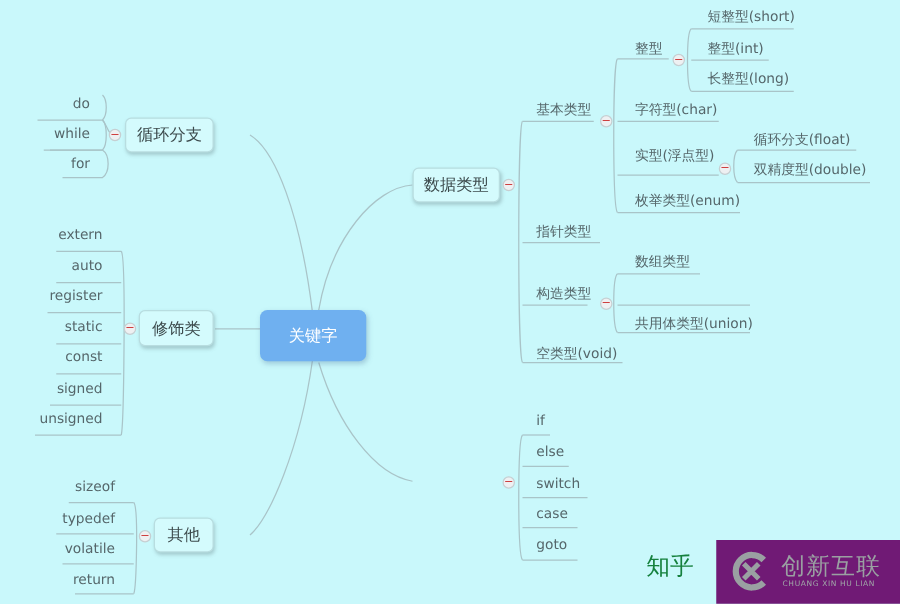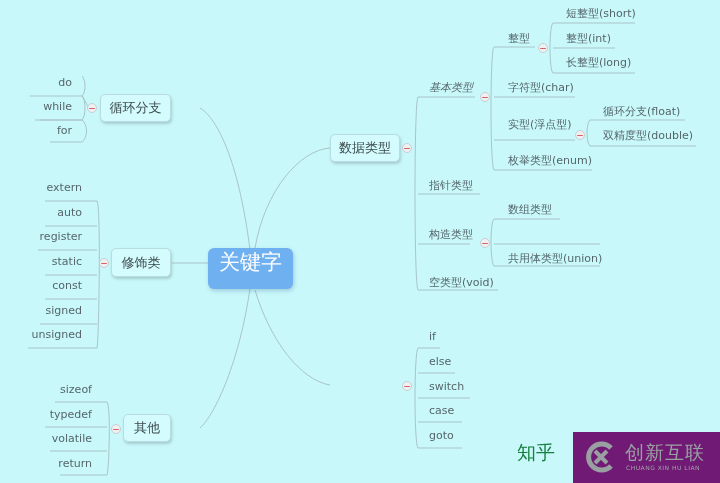--- a/index.html
+++ b/index.html
@@ -4,21 +4,21 @@
 <style>
   html, body { margin:0; padding:0; }
   body { width:720px; height:483px; background:#c9f8fb; position:relative; overflow:hidden;
          font-family:"DejaVu Sans","Liberation Sans",sans-serif; color:#4a5a5c; }
   #canvas { position:absolute; left:0; top:0; width:720px; height:483px; }
   svg.lines { position:absolute; left:0; top:0; width:720px; height:483px; }
   .node { position:absolute; box-sizing:border-box; background:#d4fbfd; border:1px solid #b8dde0;
           border-radius:5px; box-shadow:1px 2px 3px rgba(120,150,155,0.45);
           display:flex; align-items:center; justify-content:center; font-size:13px; color:#3c4a4c; }
   .root { position:absolute; box-sizing:border-box; background:#6fb0f0; border-radius:6px;
-          display:flex; align-items:flex-start; justify-content:center; font-size:21px; color:#ffffff;
+          display:flex; align-items:center; justify-content:center; font-size:13px; color:#ffffff;
           box-shadow:1px 2px 4px rgba(80,120,160,0.35); }
   .leaf { position:absolute; font-size:11px; color:#55666a; white-space:nowrap; }
   .leaf.r { text-align:right; }
   .toggle { position:absolute; width:10px; height:10px; border-radius:50%; background:#eef0f2;
             border:1px solid #c6cfd2; box-sizing:border-box; display:flex; align-items:center; justify-content:center;
             font-size:9px; line-height:8px; color:#c33; }
   .wm-zhihu { position:absolute; left:517px; top:440px; font-size:19px; color:#15803d; }
   .wm-box { position:absolute; left:573px; top:432px; width:147px; height:51px; background:#701a75; }
   .wm-logo { position:absolute; left:10px; top:8px; width:34px; height:34px; }
   .wm-name { position:absolute; left:52px; top:8px; font-size:19px; color:#9aa0a2; letter-spacing:1px; }
@@ -134,21 +134,21 @@
 <div class="leaf r" style="left:30px; top:432px; width:62px;">volatile</div>
 <div class="leaf r" style="left:30px; top:457px; width:62px;">return</div>
 
 <div class="node" style="left:330px; top:134px; width:70px; height:28px;">
   <span>数据类型</span>
 </div>
 <div class="toggle" style="left:402px; top:143px;">
       <span>−</span>
     </div>
 
-<div class="leaf" style="left:429px; top:80px;font-style:italic;">基本类型</div>
+<div class="leaf" style="left:429px; top:80px;">基本类型</div>
 <div class="toggle" style="left:480px; top:92px;">
       <span>−</span>
     </div>
 
 <div class="leaf" style="left:508px; top:31px;">整型</div>
 <div class="toggle" style="left:538px; top:43px;">
       <span>−</span>
     </div>
 <div class="leaf" style="left:566px; top:6px;">短整型(short)</div>
 <div class="leaf" style="left:566px; top:31px;">整型(int)</div>

